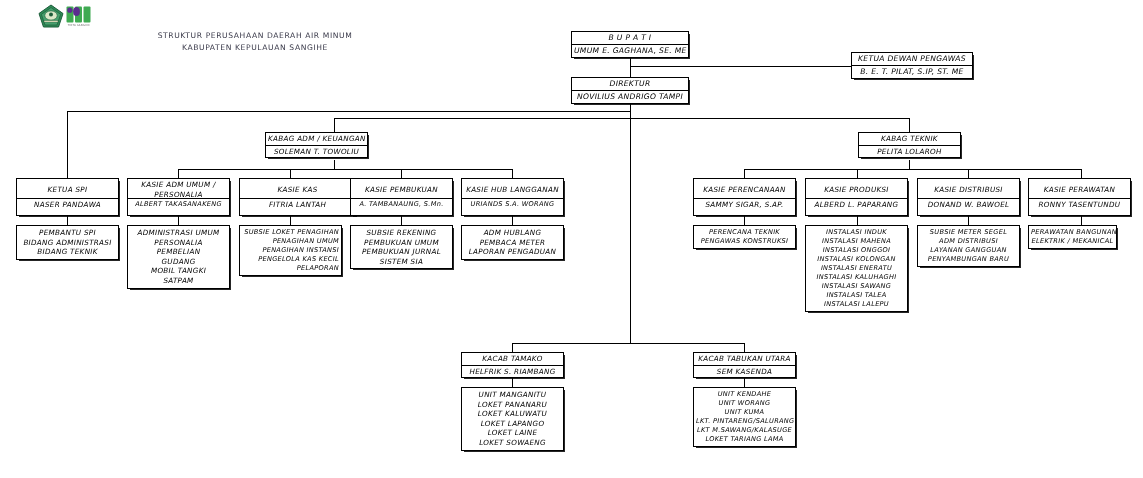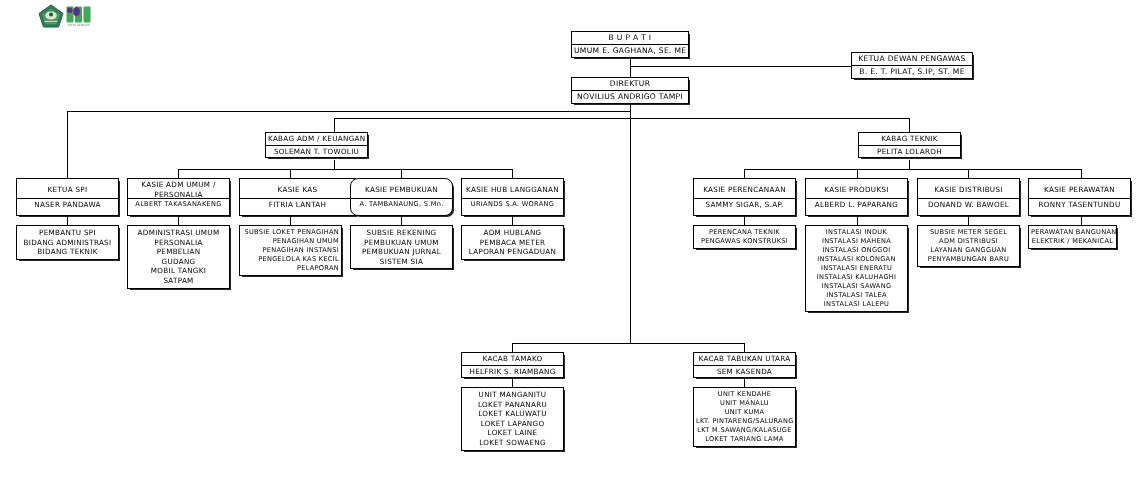--- a/index.html
+++ b/index.html
@@ -21,20 +21,21 @@
     text-align:center;
   }
   .box .ttl,
   .box .nm,
   .box .lines{
     display:block;
     box-sizing:border-box;
     padding:1px 2px;
     letter-spacing:0.3px;
     white-space:nowrap;
+    font-style:italic;
   }
   .box .ttl{ border-bottom:1px solid #000; }
   .box .lines{ white-space:normal; }
   .box .lines div{ white-space:nowrap; }
 
   
   .fs6{font-size:6.6px;line-height:9px;}
   .fs7{font-size:7.2px;line-height:9.6px;}
   .fs75{font-size:7.6px;line-height:10px;}
 
@@ -76,20 +77,24 @@
     <svg class="logo-pm" width="26" height="18" viewBox="0 0 26 18">
       <rect x="0.5" y="0.5" width="7" height="16" rx="1" fill="#3faa52"></rect>
       <rect x="9" y="0.5" width="7" height="16" rx="1" fill="#3faa52"></rect>
       <rect x="17.5" y="0.5" width="7" height="16" rx="1" fill="#3faa52"></rect>
       <ellipse cx="10.5" cy="5.5" rx="3.4" ry="4.6" fill="#5b2d8e"></ellipse>
       <circle cx="3.8" cy="4.2" r="2.6" fill="#5b2d8e"></circle>
     </svg>
     <div class="logo-pm-cap">TIRTA SANGIHE</div>
   </div>
 
+  <div id="title">
+    <div>STRUKTUR PERUSAHAAN DAERAH AIR MINUM</div>
+    <div>KABUPATEN KEPULAUAN SANGIHE</div>
+  </div>
 
   <div class="ln lnv" style="left:630px;top:56px;height:22px;"></div>
 
   <div class="ln lnh" style="left:630px;top:66px;width:225px;"></div>
 
   <div class="ln lnv" style="left:630px;top:98px;height:245px;"></div>
 
   <div class="ln lnh" style="left:67px;top:111px;width:564px;"></div>
   <div class="ln lnv" style="left:67px;top:111px;height:67px;"></div>
 
@@ -163,21 +168,21 @@
       <div>PERSONALIA</div>
     </span>
     <span class="nm fs6">ALBERT TAKASANAKENG</span>
   </div>
 
   <div class="box" style="left:239px;top:178px;width:117px;height:38px;">
     <span class="ttl fs7" style="height:20px;line-height:19px;">KASIE KAS</span>
     <span class="nm fs7">FITRIA LANTAH</span>
   </div>
 
-  <div class="box" style="left:350px;top:178px;width:103px;height:38px;border-radius:8px;">
+  <div class="box" style="left:350px;top:178px;width:103px;height:38px;">
     <span class="ttl fs7" style="height:20px;line-height:19px;">KASIE PEMBUKUAN</span>
     <span class="nm fs6">A. TAMBANAUNG, S.Mn.</span>
   </div>
 
   <div class="box" style="left:461px;top:178px;width:103px;height:38px;">
     <span class="ttl fs7" style="height:20px;line-height:19px;">KASIE HUB LANGGANAN</span>
     <span class="nm fs6">URIANDS S.A. WORANG</span>
   </div>
 
   <div class="box" style="left:805px;top:178px;width:103px;height:38px;">
@@ -300,21 +305,21 @@
         <div>LOKET KALUWATU</div>
         <div>LOKET LAPANGO</div>
         <div>LOKET LAINE</div>
         <div>LOKET SOWAENG</div>
       </span>
   </div>
 
   <div class="box" style="left:693px;top:387px;width:103px;">
     <span class="lines fs6" style="padding:2px;">
         <div>UNIT KENDAHE</div>
-        <div>UNIT MANALU</div>
+        <div>UNIT WORANG</div>
         <div>UNIT KUMA</div>
         <div>LKT. PINTARENG/SALURANG</div>
         <div>LKT M.SAWANG/KALASUGE</div>
         <div>LOKET TARIANG LAMA</div>
       </span>
   </div>
 
 </div>
 
 </body></html>

